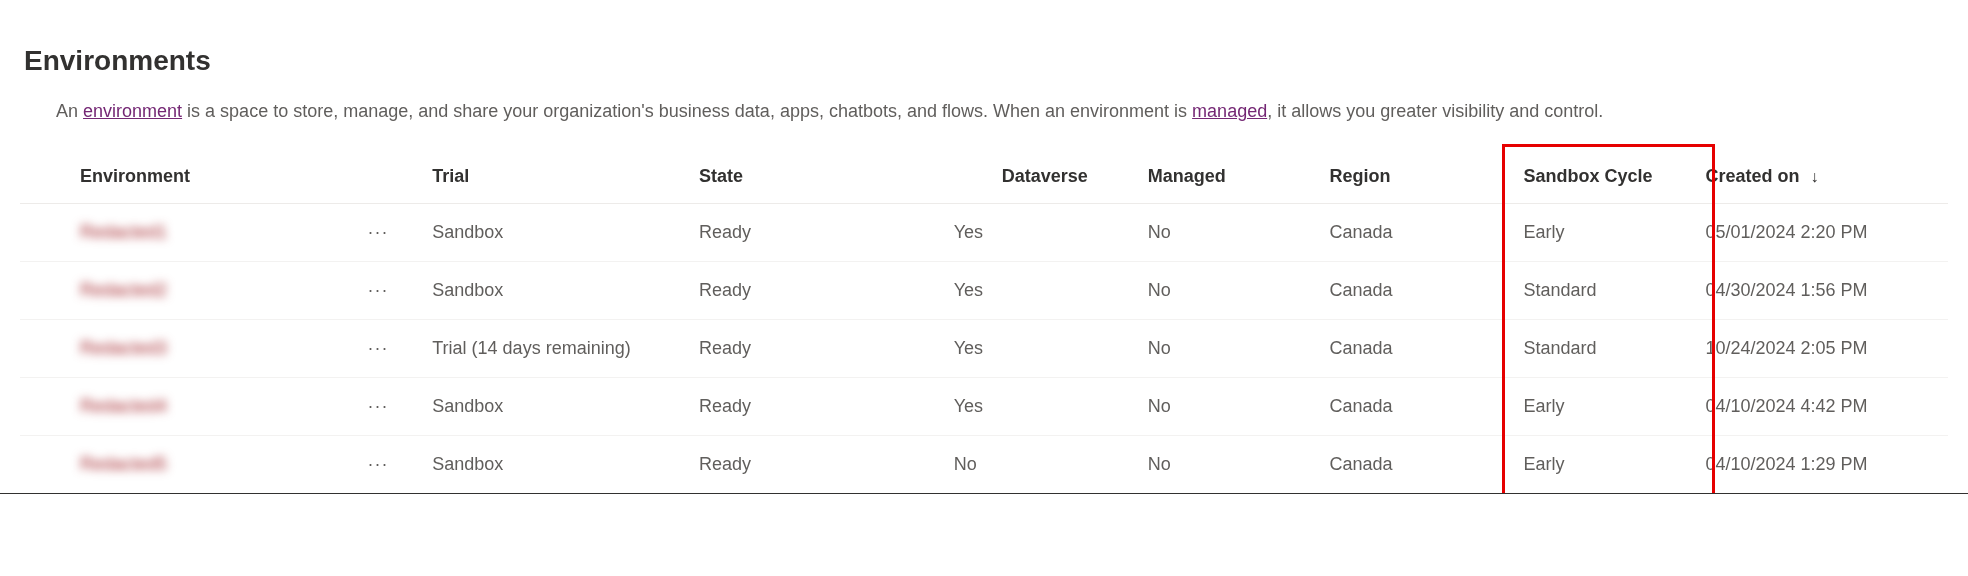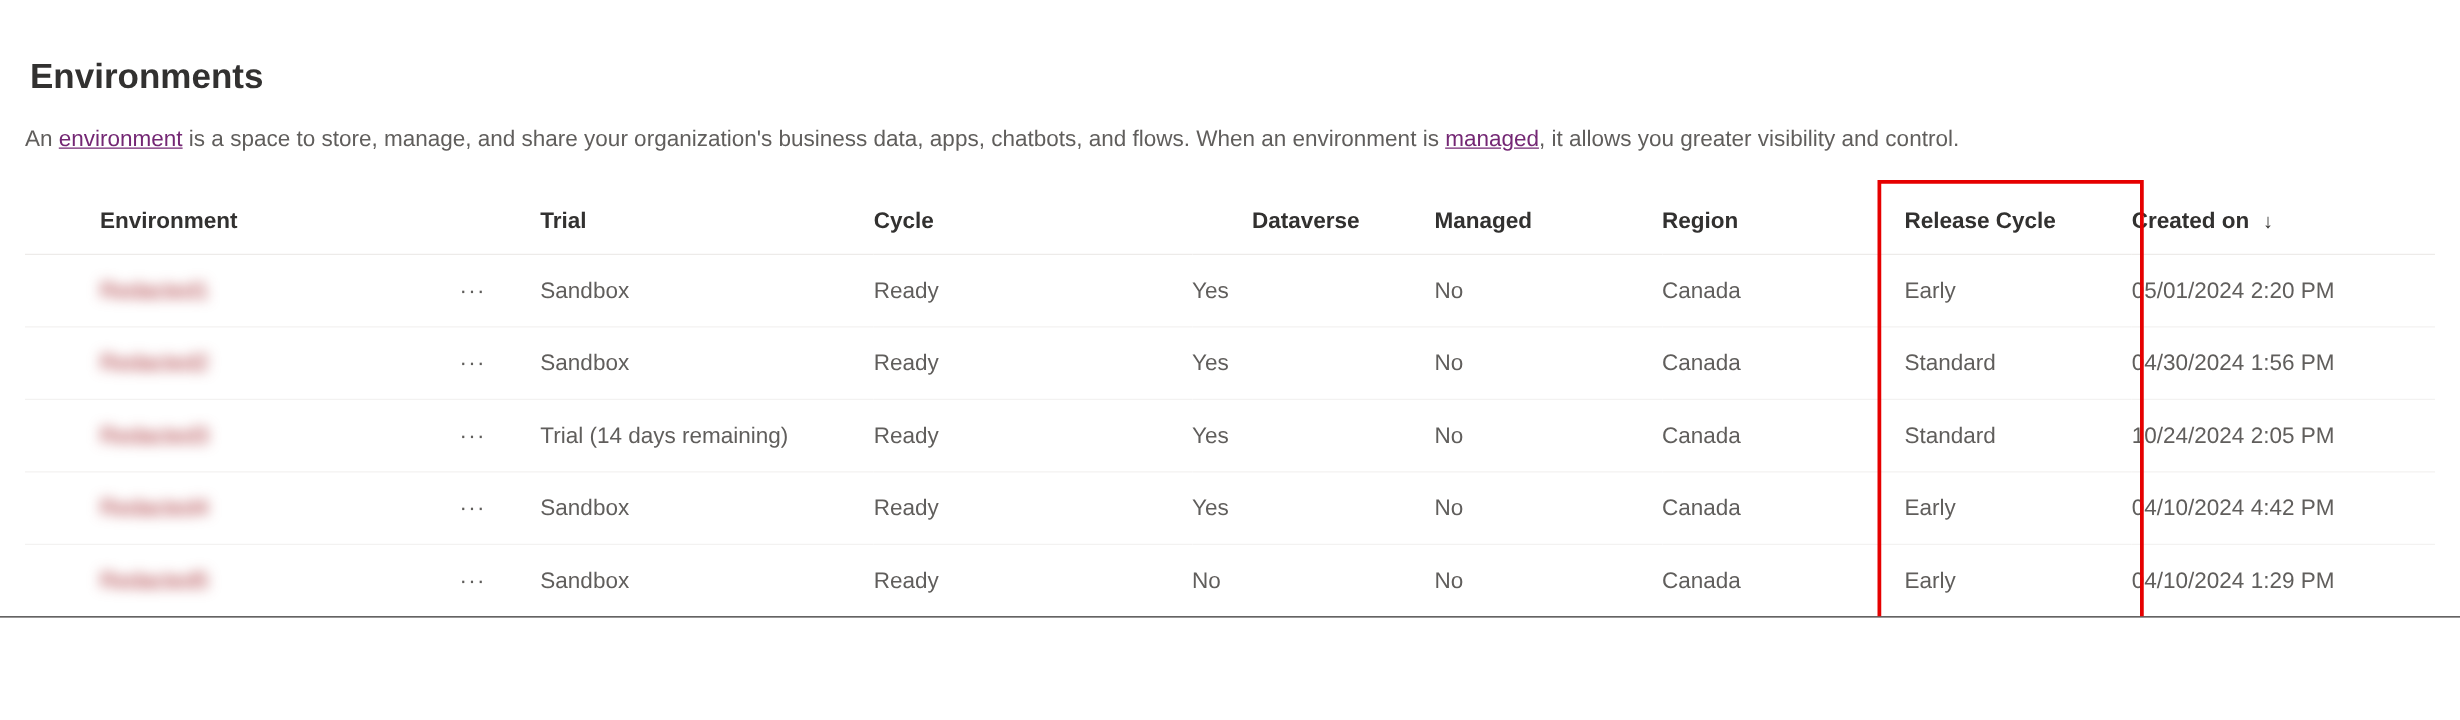--- a/index.html
+++ b/index.html
@@ -21,20 +21,21 @@
       color: #323130;
       margin-bottom: 24px;
       padding-left: 4px;
       margin-top: 25px;
     }
     .description {
       font-size: 18px;
       color: #605e5c;
       margin-bottom: 28px;
       padding-left: 0;
+      margin-left: 36px;
     }
     .description a {
       color: #742774;
       text-decoration: underline;
       cursor: pointer;
     }
     .table-wrapper {
       width: 100%;
     }
     table {
@@ -133,25 +134,25 @@
     <span>An </span><a href="#">environment</a><span> is a space to store, manage, and share your organization's business data, apps, chatbots, and flows. When an environment is </span><a href="#">managed</a><span>, it allows you greater visibility and control.</span>
   </p>
 
   <div class="table-wrapper">
     <table>
       <thead>
         <tr>
           <th class="col-env">Environment</th>
           <th class="col-menu"></th>
           <th class="col-type">Trial</th>
-          <th class="col-state">Cycle</th>
+          <th class="col-state">State</th>
           <th class="col-dataverse">Dataverse</th>
           <th class="col-managed">Managed</th>
           <th class="col-region">Region</th>
-          <th class="col-release release-header" id="release-hdr">Release Cycle</th>
+          <th class="col-release release-header" id="release-hdr">Sandbox Cycle</th>
           <th class="col-created">
             <span>Created on</span>
             <span class="sort-arrow">↓</span>
           </th>
         </tr>
       </thead>
       <tbody id="table-body">
       <tr>
     <td class="env-name">Redacted1</td>
     <td><span class="more-btn">···</span></td>

